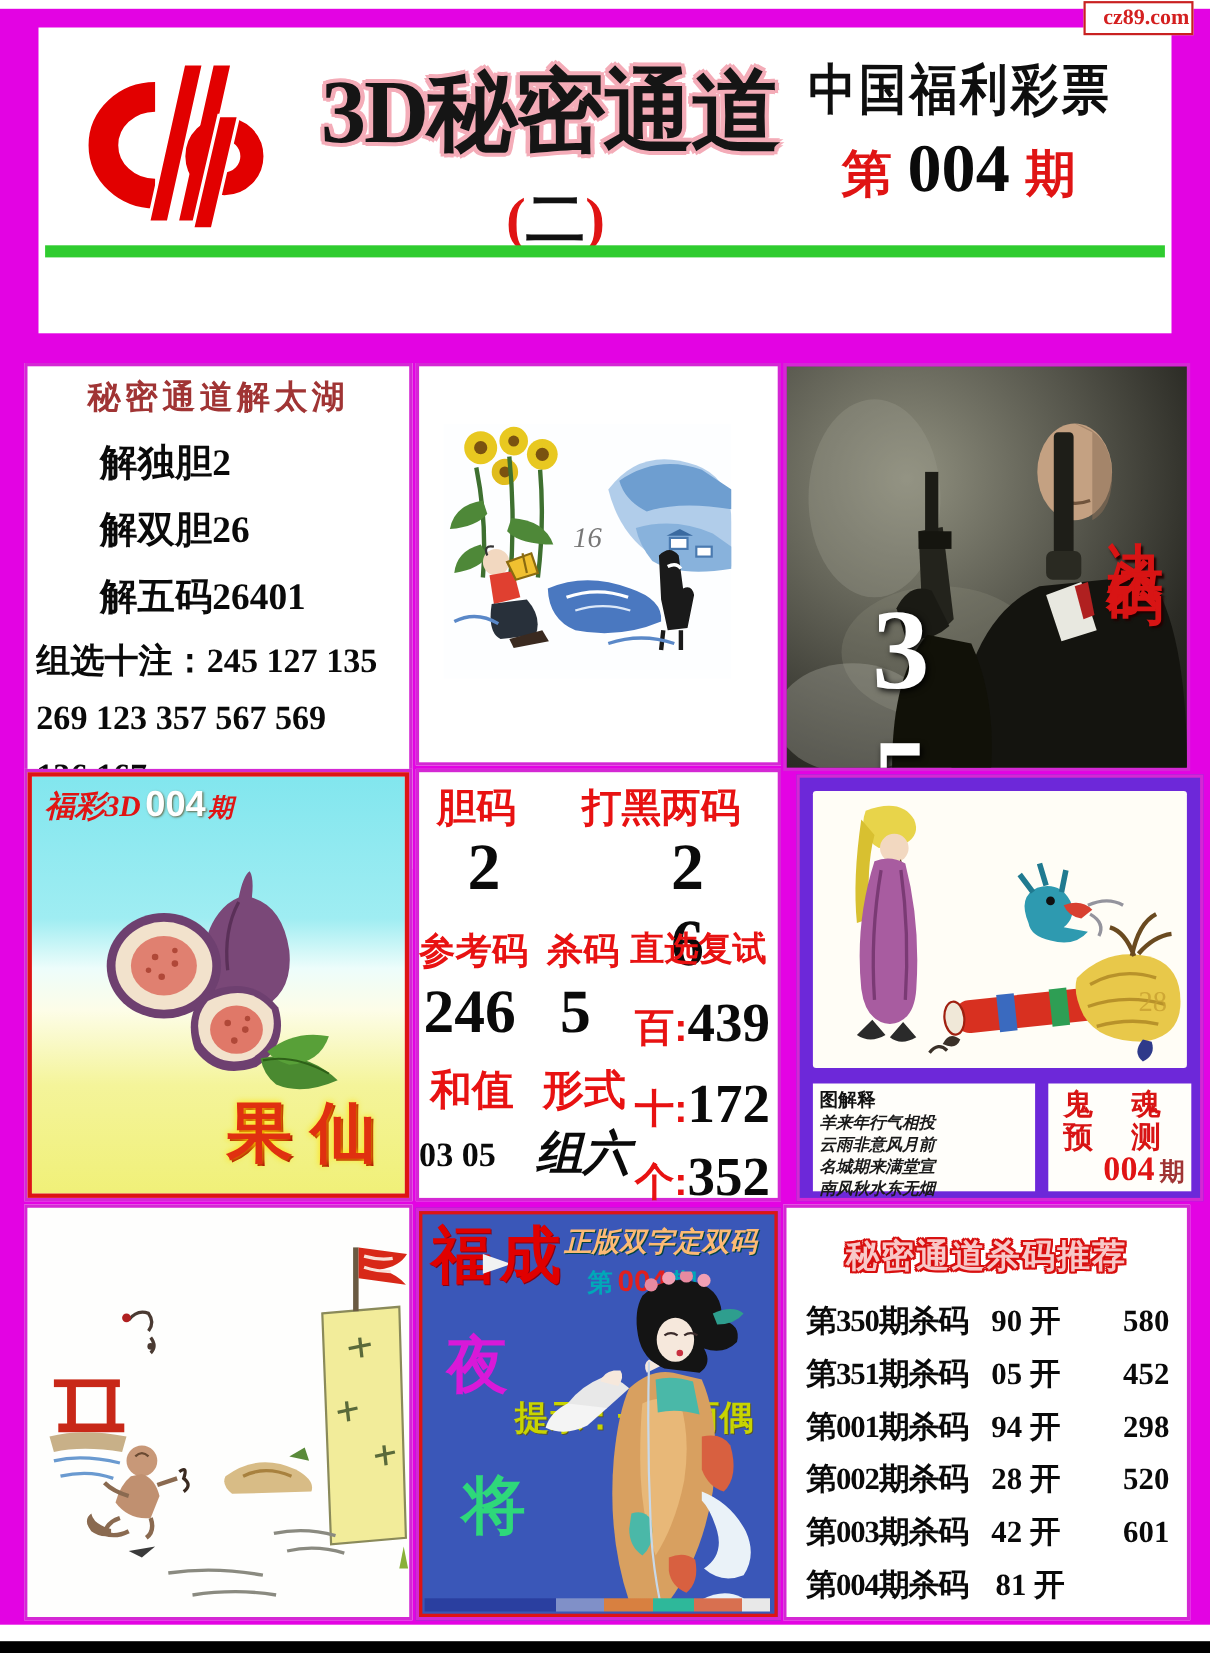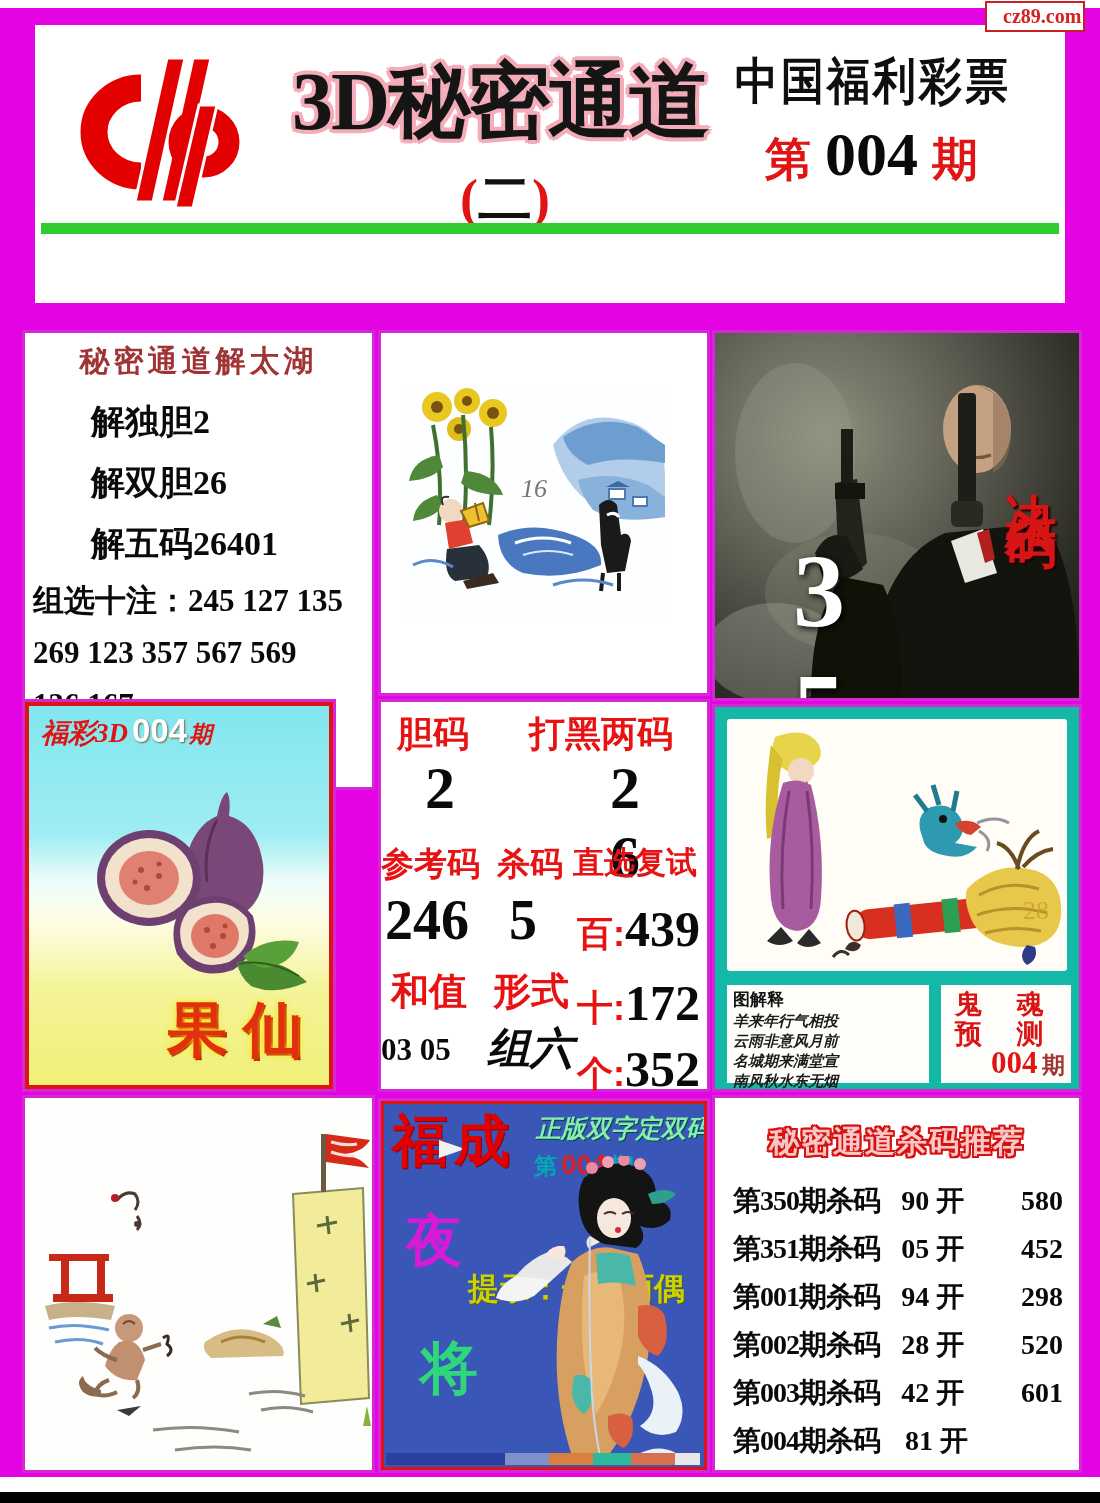--- a/index.html
+++ b/index.html
@@ -67,21 +67,21 @@
     text-shadow:0 0 7px #FFE000, 2px 2px 0 #A80000; }
 
   
   .lbl { position:absolute; color:#E81212; font-weight:bold; font-family:"Liberation Sans",sans-serif; }
   .val { position:absolute; color:#0A0A0A; font-weight:bold; font-family:"Liberation Serif",serif; }
   .pair { position:absolute; display:flex; align-items:baseline; }
   .pair .plbl { color:#E81212; font-weight:bold; font-size:36px; }
   .pair .pval { color:#0A0A0A; font-weight:bold; font-family:"Liberation Serif",serif; font-size:50px; }
 
   
-  .p6 { background:#14b8a6; border:3px solid #D428D4; }
+  .p6 { background:#6d28d9; border:3px solid #D428D4;margin-left:12px; }
   .p6-img { position:absolute; left:12px; top:12px; width:340px; height:252px; background:#FFFDF6; border-radius:3px; }
   .p6-poembox { position:absolute; left:12px; top:278px; width:202px; height:98px; background:#FFFEFA; padding:3px 6px; }
   .p6-tujie { font-size:17px; font-weight:bold; color:#111; }
   .p6-poem { font-family:"Liberation Serif",serif; font-style:italic; font-weight:bold; font-size:15px;
     color:#1A1A1A; line-height:20px; }
   .p6-predbox { position:absolute; left:226px; top:278px; width:130px; height:98px; background:#FFFEFA; padding:4px 6px; }
   .p6-pred { color:#D81414; font-family:"Liberation Serif",serif; font-weight:bold; font-size:27px;
     letter-spacing:14px; line-height:30px; text-align:center; }
   .p6-pissue { position:absolute; right:6px; bottom:2px; }
   .p6-pissue .n { color:#E01414; font-size:31px; font-weight:bold; font-family:"Liberation Serif",serif; }
@@ -91,21 +91,21 @@
   .p7-img { position:absolute; inset:0; }
 
   
   .p8 { background:#3A57B8; border:3px solid #D428D4; }
   .p8-inner { position:absolute; inset:0; border:3px solid #DD1414; overflow:hidden; }
   .p8-fu, .p8-cheng { position:absolute; top:0px; color:#E00000; font-size:56px; font-weight:bold;
     font-family:"Liberation Serif",serif; text-shadow:1px 1px 0 #801; }
   .p8-fu { left:8px; } .p8-cheng { left:70px; }
   .p8-arrow { position:absolute; left:55px; top:36px; width:0; height:0;
     border-top:9px solid transparent; border-bottom:9px solid transparent; border-left:26px solid #F2F2F2; }
-  .p8-head { position:absolute; left:127px; top:8px; width:200px; text-align:right; color:#86efac;
+  .p8-head { position:absolute; left:104px; top:8px; width:200px; text-align:right; color:#fdba74;
     font-style:italic; font-weight:bold; font-size:25px; text-shadow:1px 1px 0 #044; }
   .p8-issue { position:absolute; left:150px; top:46px; font-weight:bold; }
   .p8-issue .t { color:#00A8B8; font-size:23px; } .p8-issue .n { color:#E02020; font-size:27px; }
   .p8-ye { position:absolute; left:22px; top:100px; color:#D819D8; font-size:56px; font-weight:bold;
     font-family:"Liberation Serif",serif; }
   .p8-jiang { position:absolute; left:36px; top:226px; color:#2ED87A; font-size:58px; font-weight:bold;
     font-family:"Liberation Serif",serif; }
   .p8-hint { position:absolute; left:84px; top:164px; color:#C8D400; font-weight:bold; font-size:31px;
     z-index:1; text-shadow:1px 1px 0 #553; }
   .p8-lady { position:absolute; right:0; top:52px; width:216px; height:306px; z-index:2; }
@@ -229,21 +229,21 @@
       <path d="M120,150 L142,146 L152,230 Q140,244 124,238 Z" fill="#23231C"></path>
       <rect x="126" y="96" width="12" height="60" fill="#1C1C16"></rect>
       <rect x="120" y="150" width="30" height="16" fill="#15150F"></rect>
       <path d="M100,220 Q112,196 132,204 L148,236 Q130,252 108,246 Z" fill="#1A1A14"></path>
       <path d="M96,365 Q96,280 128,244 L168,252 Q190,300 186,365 Z" fill="#111108"></path>
     </svg>
     <div class="p3-nums">3 5</div>
     <div class="p3-kill">决杀码</div>
   </div>
 
-  <div class="panel p4" style="left:22px; top:699px; width:314px; height:393px;">
+  <div class="panel p4" style="left:22px; top:699px; width:353px; height:393px;">
     <div class="p4-inner">
       <div class="p4-head">
         <span class="p4-brand">福彩3D</span>
         <span class="p4-issue">004</span>
         <span class="p4-issue-suf">期</span>
       </div>
       <div class="p4-img">
         <svg viewBox="0 0 276 220" width="276" height="220">
           <path d="M150,30 Q154,10 160,6 Q164,12 162,30 Q190,38 196,78 Q200,118 168,132 Q136,140 122,110 Q112,70 132,44 Q140,34 150,30Z" fill="#7A4878"></path>
           <path d="M150,34 Q136,60 140,96" stroke="#5A3058" stroke-width="3" fill="none"></path>

